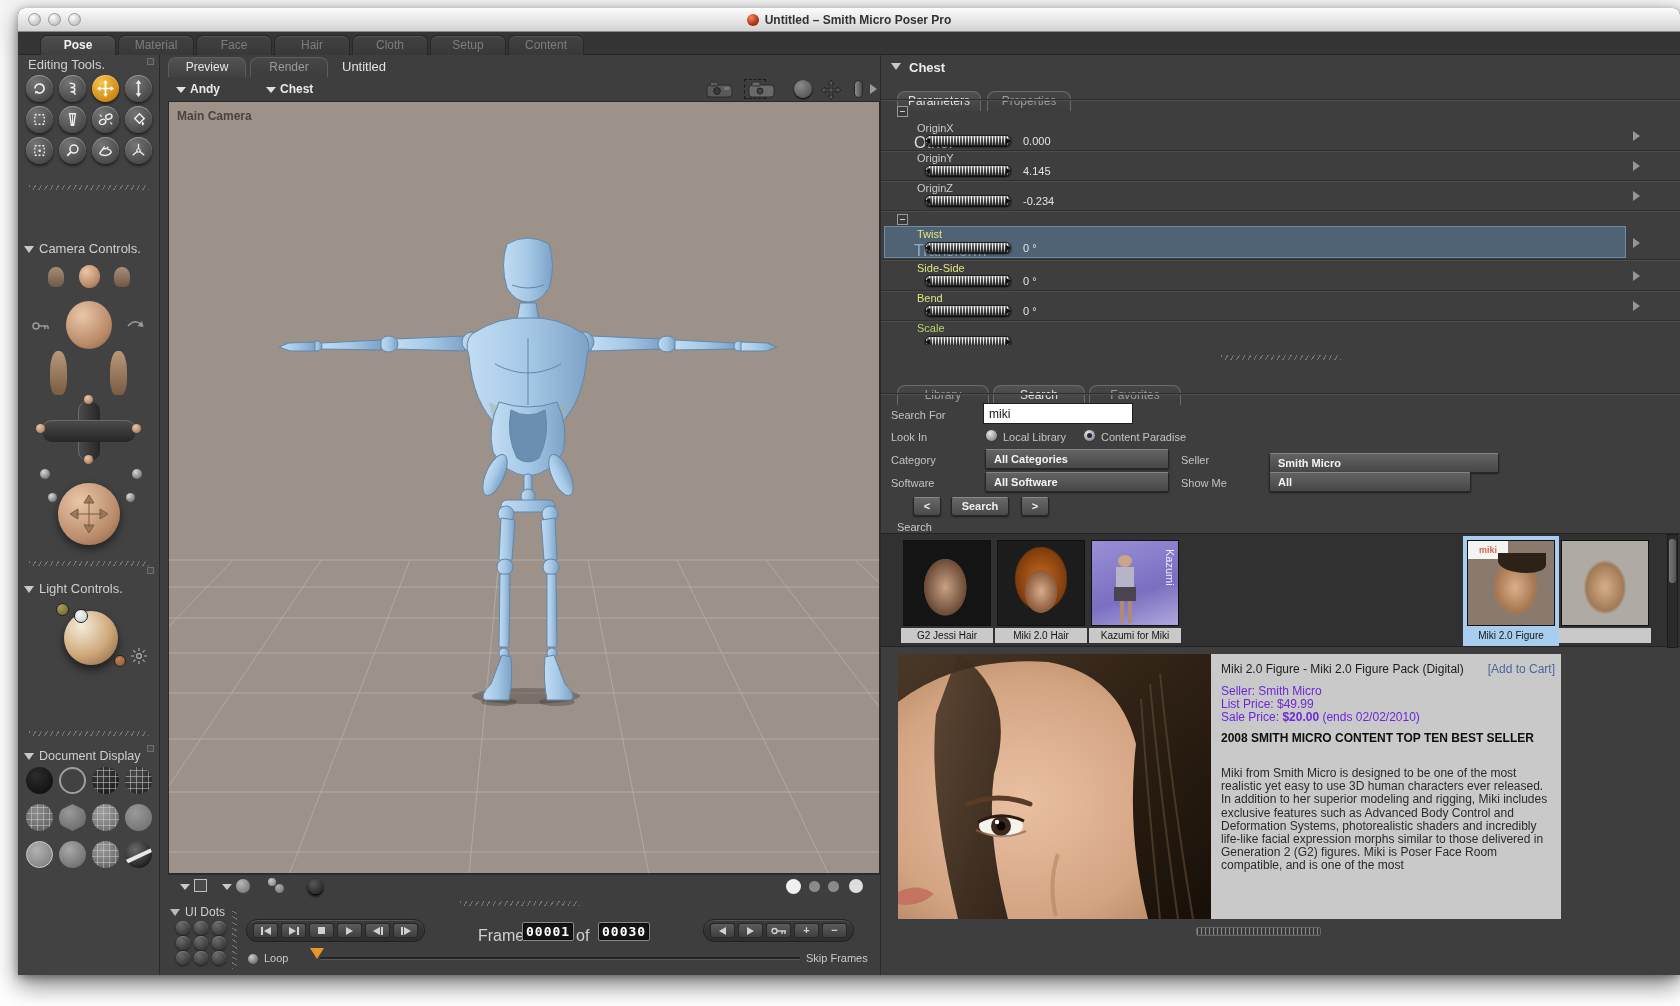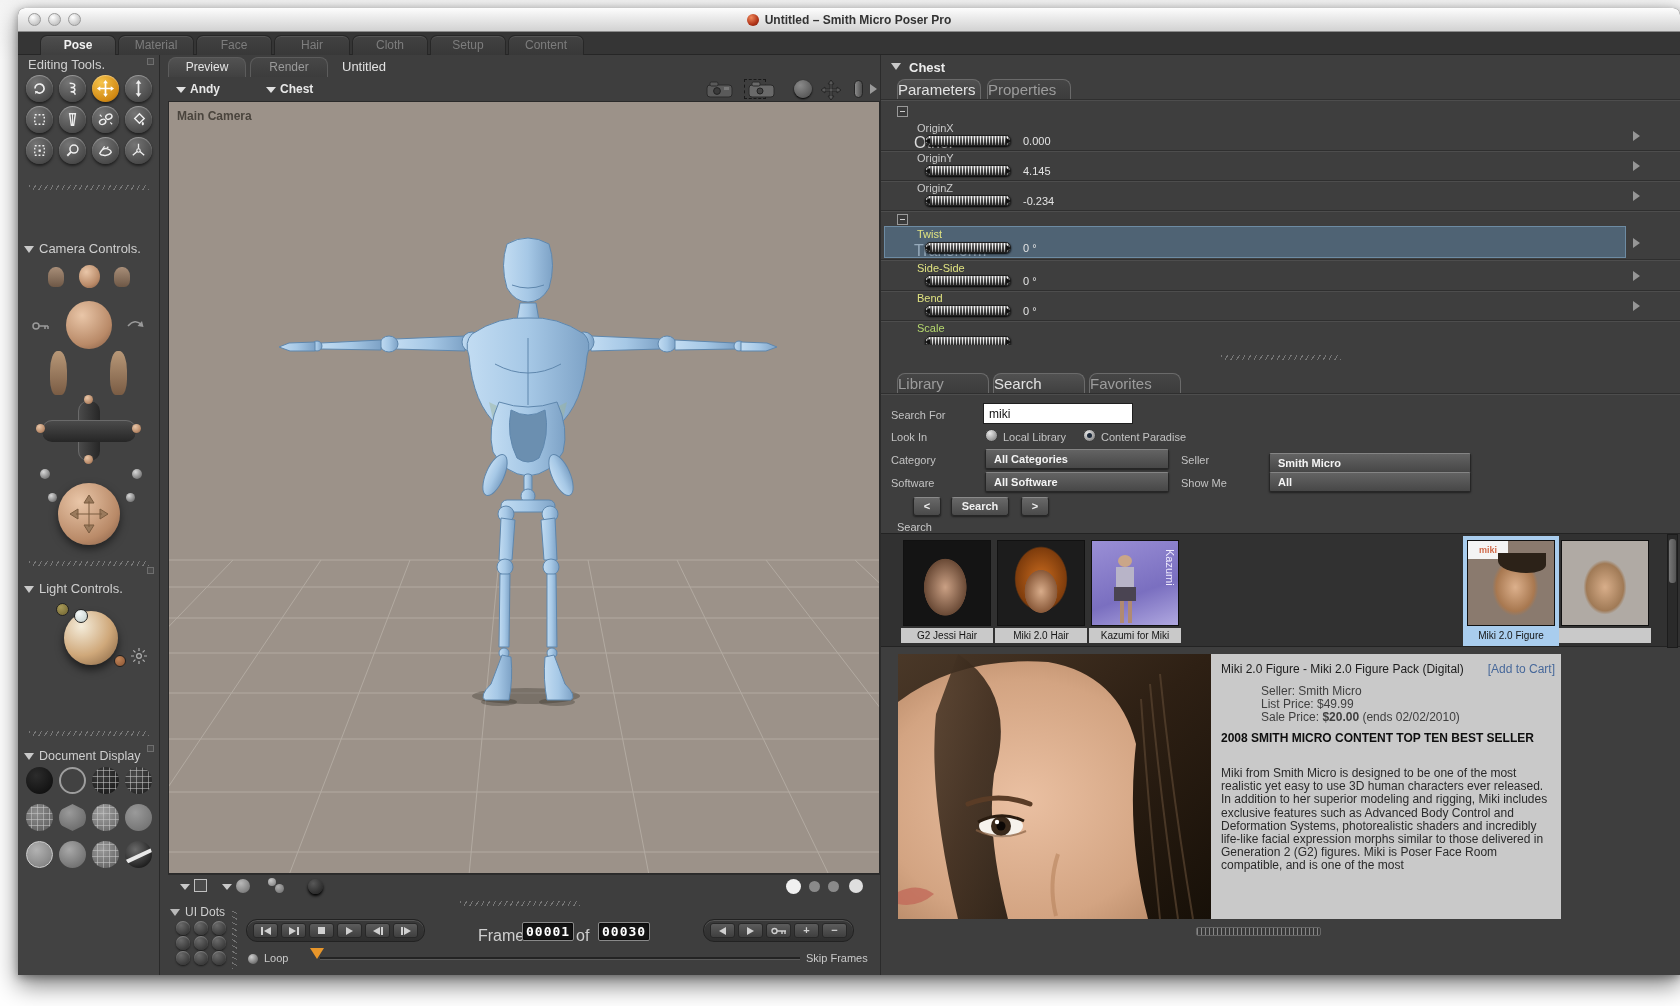--- a/index.html
+++ b/index.html
@@ -113,21 +113,21 @@
   .loop-radio { position:absolute; width:10px; height:10px; border-radius:50%;
                 background:radial-gradient(circle at 35% 30%, #cfcfcf, #7a7a7a 65%, #4a4a4a); }
   .groove { position:absolute; height:2px; background:#232323; box-shadow:0 1px 0 #5a5a5a; }
   .playhead { position:absolute; width:0; height:0; border-left:7px solid transparent; border-right:7px solid transparent;
               border-top:11px solid #e8962a; }
   .small-label { position:absolute; font-size:11px; color:#c9c9c9; }
 
   
   .phead { position:absolute; font-size:13px; font-weight:bold; color:#ececec; }
   .ptab { position:absolute; height:20px; border:1px solid #6a6a6a; border-bottom:none; border-radius:8px 8px 0 0;
-          font-size:15px; line-height:19px; color:#9c9c9c; background:linear-gradient(#464646,#3c3c3c); }
+          font-size:12px; text-align:center; line-height:19px; color:#9c9c9c; background:linear-gradient(#464646,#3c3c3c);margin-top:12px; }
   .ptab.active { color:#e2e2e2; background:linear-gradient(#515151,#404040); }
   .hline { position:absolute; left:0; width:100%; height:1px; background:#2f2f2f; box-shadow:0 1px 0 #4d4d4d; }
   .gbox { position:absolute; width:11px; height:11px; border:1px solid #999; background:#3a3a3a; }
   .gbox::after { content:""; position:absolute; left:2px; right:2px; top:4px; height:1px; background:#ccc; }
   .glabel { position:absolute; font-size:16px; color:#dcdcdc;margin-top:29px; }
   .plabel { position:absolute; font-size:11px; color:#c9c9c9; }
   .plabel.yellow { color:#e0e381; }
   .pvalue { position:absolute; font-size:11px; color:#e4e4e4; }
   .dial { position:absolute; width:86px; height:11px; border-radius:5px;
           background:repeating-linear-gradient(90deg,#ececec 0 1px,#454545 1px 3px);
@@ -164,21 +164,21 @@
   .clabel { position:absolute; left:0; top:90px; width:100%; height:15px; background:#c9c9c9;
             font-size:10px; color:#151515; text-align:center; line-height:15px; white-space:nowrap; overflow:hidden; }
   .cell.sel .clabel { background:transparent; }
   .vscroll { position:absolute; width:11px; background:#2a2a2a; border:1px solid #1c1c1c; }
   .vthumb { position:absolute; left:1px; width:7px; background:linear-gradient(90deg,#777,#555); border-radius:3px; }
 
   
   .detail { position:absolute; left:17px; top:599px; width:663px; height:265px; background:#c9c9c9; overflow:hidden; }
   .dtitle { position:absolute; font-size:12px; color:#1c1c1c; }
   .dcart { position:absolute; font-size:12px; color:#47689a; }
-  .dline { position:absolute; font-size:12px; color:#404040;margin-left:40px; }
+  .dline { position:absolute; font-size:12px; color:#6d28d9; }
   .dbanner { position:absolute; font-size:12px; font-weight:bold; color:#0e0e0e; }
   .ddesc { position:absolute; font-size:12px; color:#2a2a2a; line-height:13.2px; width:335px; height:152px; overflow:hidden; }
   .hthumb { position:absolute; height:9px; border:1px solid #666; border-radius:2px;
             background:repeating-linear-gradient(90deg,#888 0 1px,#3a3a3a 1px 4px); }
 </style>
 </head>
 <body>
 
 <div class="screen">
 <div class="win">
@@ -625,21 +625,21 @@
 
       <div class="flabel" style="left:10px;top:66px;width:86px">Look In</div>
       <div class="radio" style="left:104px;top:64px"></div>
       <div class="flabel" style="left:122px;top:66px;text-align:left">Local Library</div>
       <div class="radio sel" style="left:202px;top:64px"></div>
       <div class="flabel" style="left:220px;top:66px;text-align:left">Content Paradise</div>
 
       <div class="flabel" style="left:10px;top:89px;width:86px">Category</div>
       <div class="dd" style="left:104px;top:84px;width:184px">All Categories</div>
       <div class="flabel" style="left:300px;top:89px;width:60px">Seller</div>
-      <div class="dd" style="left:388px;top:88px;width:202px">Smith Micro</div>
+      <div class="dd" style="left:388px;top:88px;width:230px">Smith Micro</div>
 
       <div class="flabel" style="left:10px;top:112px;width:86px">Software</div>
       <div class="dd" style="left:104px;top:107px;width:184px">All Software</div>
       <div class="flabel" style="left:300px;top:112px;width:60px">Show Me</div>
       <div class="dd" style="left:388px;top:107px;width:202px">All</div>
 
       <div class="fbtn" style="left:32px;top:132px;width:28px">&lt;</div>
       <div class="fbtn" style="left:70px;top:132px;width:58px">Search</div>
       <div class="fbtn" style="left:140px;top:132px;width:28px">&gt;</div>
 

